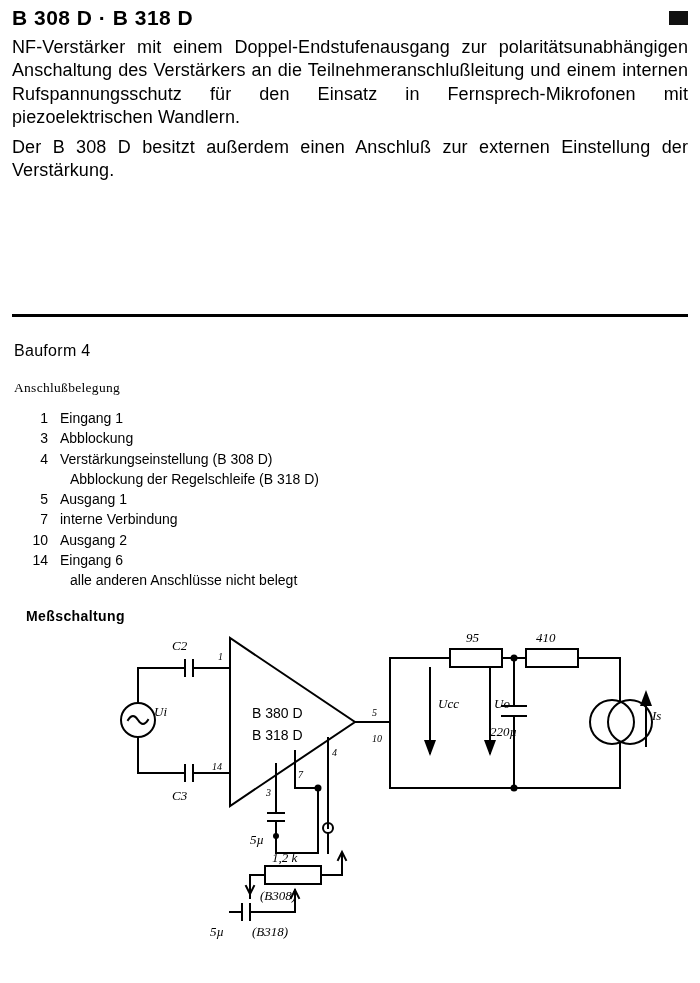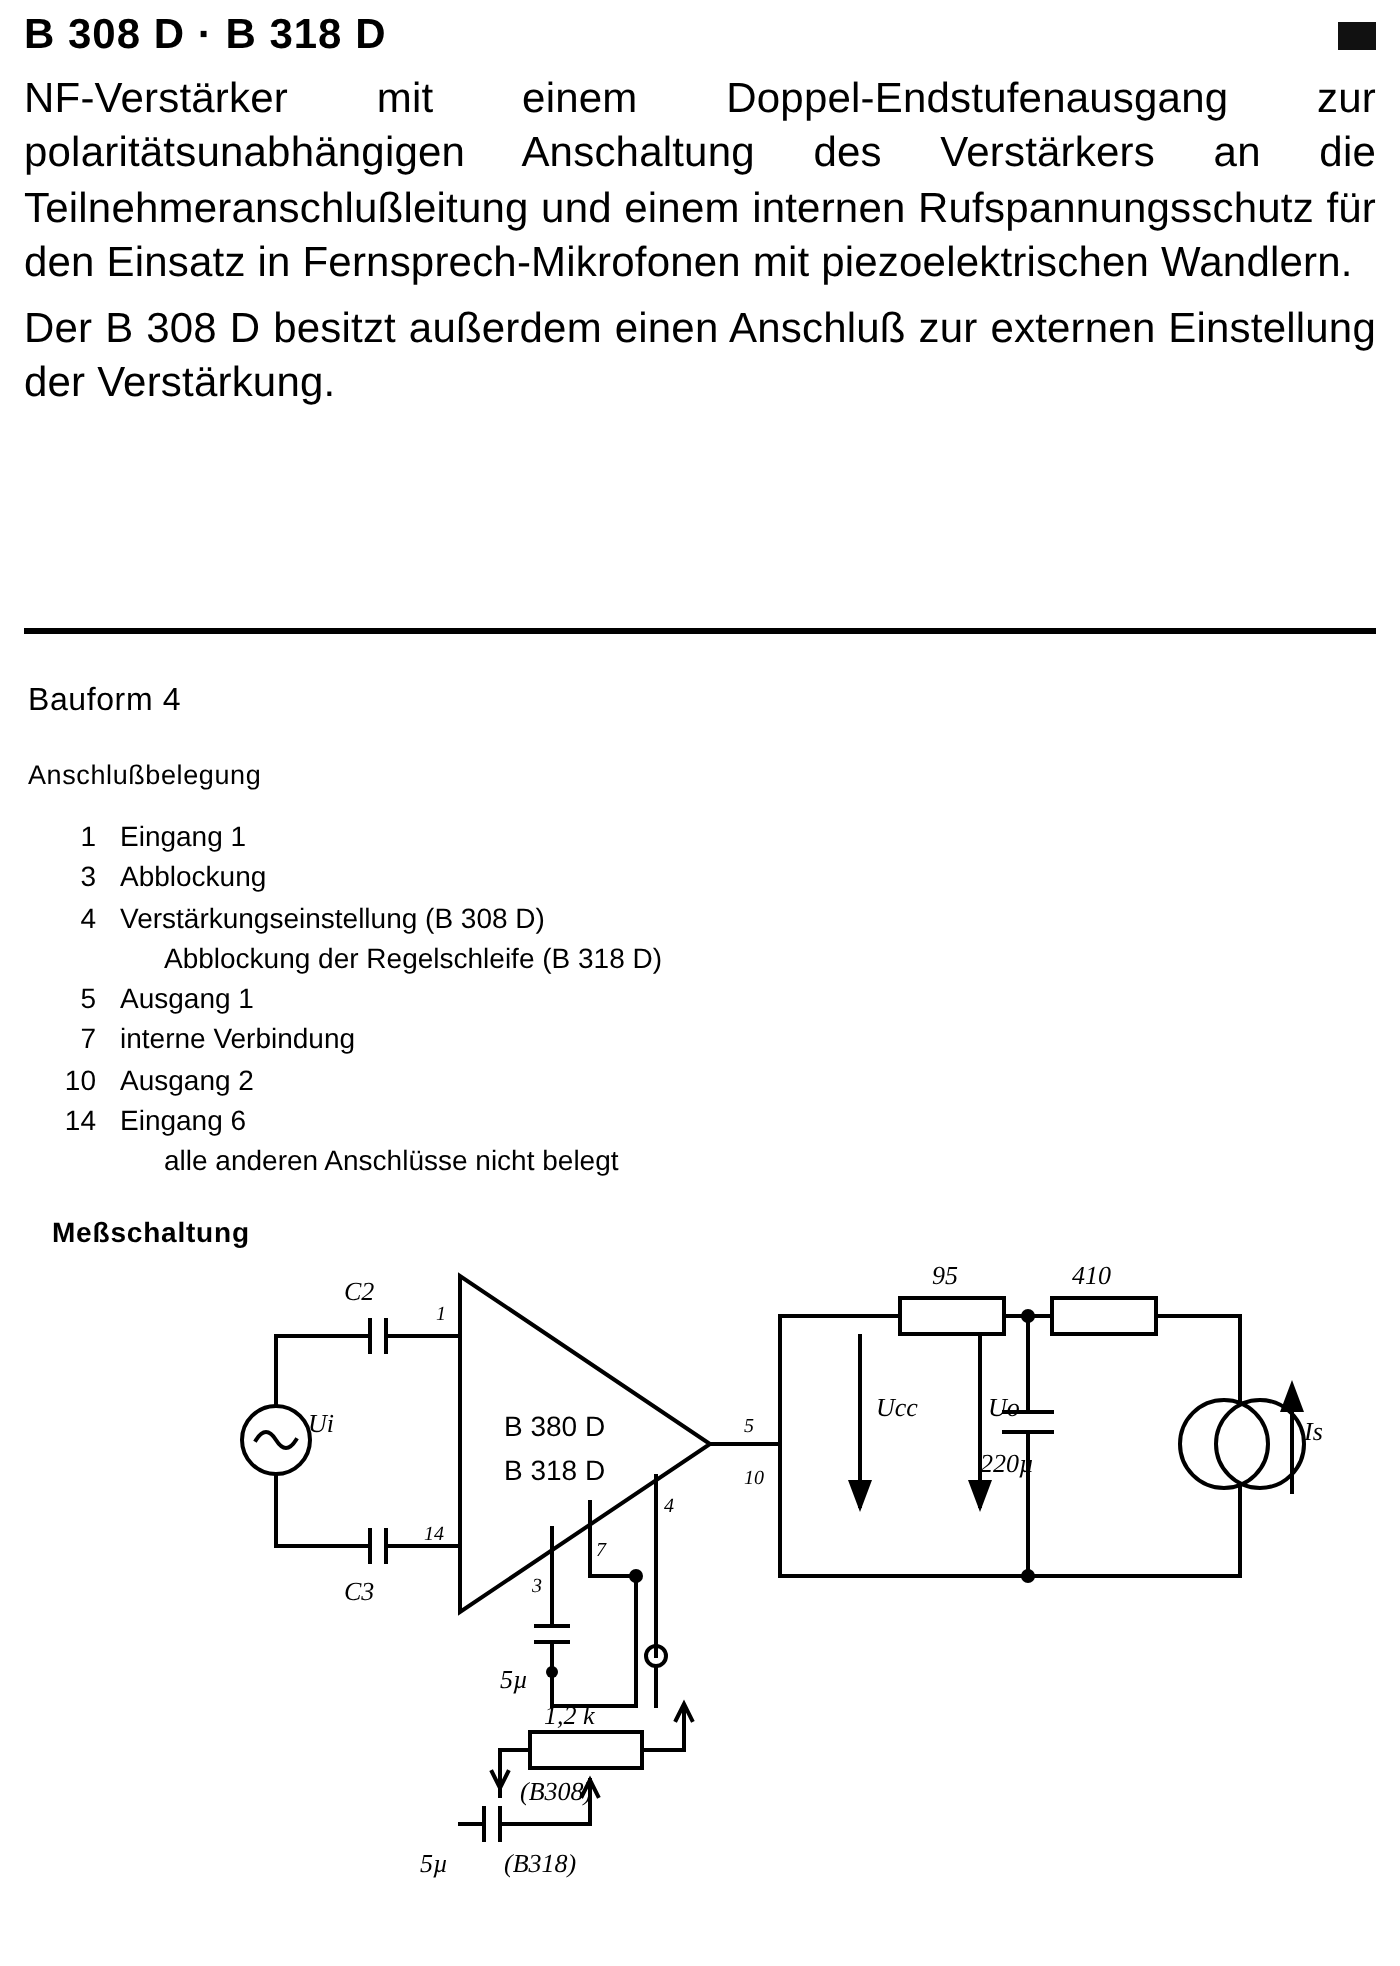--- a/index.html
+++ b/index.html
@@ -45,21 +45,21 @@
     background: #111111;
     margin-top: 5px;
   }
 
   
   .intro {
     position: absolute;
     left: 12px;
     top: 36px;
     width: 676px;
-    font-size: 21px;
+    font-size: 18px;
     line-height: 1.30;
     text-align: justify;
     text-justify: inter-word;
     letter-spacing: 0.1px;
   }
   .intro p {
     margin: 0;
   }
   .intro p.para2 {
     margin-top: 6px;
@@ -82,20 +82,21 @@
     top: 342px;
     font-size: 16px;
     letter-spacing: 0.3px;
   }
   .pinheading {
     position: absolute;
     left: 14px;
     top: 380px;
     font-size: 13.5px;
     letter-spacing: 0.3px;
+    font-family: Liberation Serif, serif;
   }
 
   
   .pinlist {
     position: absolute;
     left: 22px;
     top: 408px;
     width: 520px;
     font-size: 14px;
     line-height: 1.45;
@@ -106,21 +107,21 @@
   .pinnum {
     width: 26px;
     text-align: right;
     padding-right: 12px;
     flex: 0 0 auto;
   }
   .pintext {
     flex: 1 1 auto;
   }
   .pinsub {
-    margin-left: 60px;
+    margin-left: 48px;
   }
 
   
   .messheading {
     position: absolute;
     left: 26px;
     top: 608px;
     font-size: 14px;
     font-weight: bold;
     letter-spacing: 0.4px;

